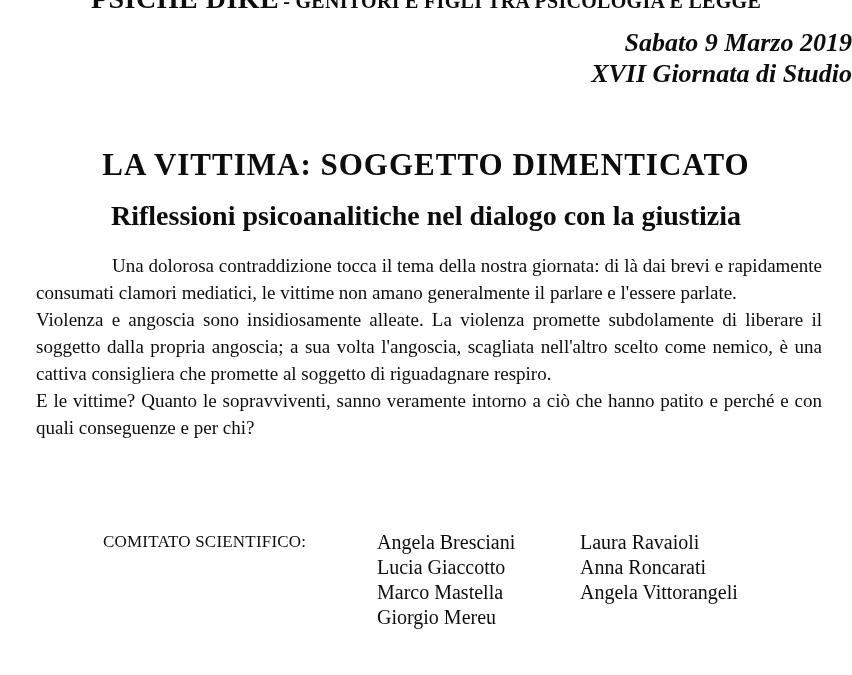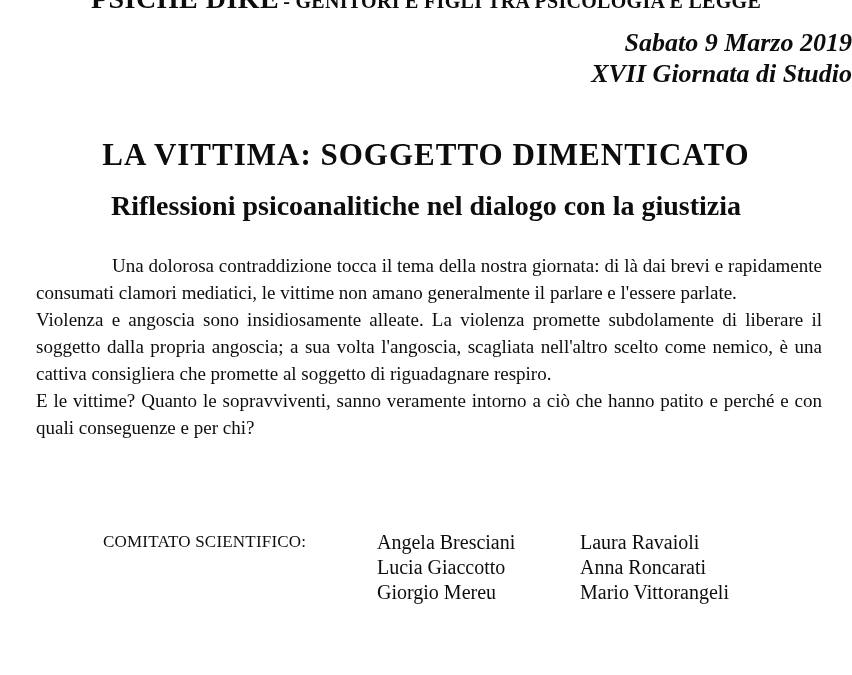--- a/index.html
+++ b/index.html
@@ -56,21 +56,21 @@
     top: 136px;
     left: 0;
     width: 100%;
     text-align: center;
     font-weight: bold;
   }
   .title-main {
     font-size: 31px;
     line-height: 37px;
     letter-spacing: 1px;
-    margin: 0;
+    margin: 10px;
   }
   .title-sub {
     font-size: 28px;
     line-height: 33px;
     margin: 16px;
   }
 
   
   .body-text {
     position: absolute;
@@ -131,22 +131,23 @@
     <p class="indented">Una dolorosa contraddizione tocca il tema della nostra giornata: di là dai brevi e rapidamente consumati clamori mediatici, le vittime non amano generalmente il parlare e l'essere parlate.</p>
     <p>Violenza e angoscia sono insidiosamente alleate. La violenza promette subdolamente di liberare il soggetto dalla propria angoscia; a sua volta l'angoscia, scagliata nell'altro scelto come nemico, è una cattiva consigliera che promette al soggetto di riguadagnare respiro.</p>
     <p>E le vittime? Quanto le sopravviventi, sanno veramente intorno a ciò che hanno patito e perché e con quali conseguenze e per chi?</p>
   </div>
 
   <div class="committee-label">COMITATO SCIENTIFICO:</div>
 
   <div class="committee-col col1">
     <span class="name">Angela Bresciani</span>
     <span class="name">Lucia Giaccotto</span>
+    <span class="name">Marco Mastella</span>
     <span class="name">Giorgio Mereu</span>
   </div>
 
   <div class="committee-col col2">
     <span class="name">Laura Ravaioli</span>
     <span class="name">Anna Roncarati</span>
-    <span class="name">Mario Vittorangeli</span>
+    <span class="name">Angela Vittorangeli</span>
   </div>
 
 </div>
 
 </body></html>

